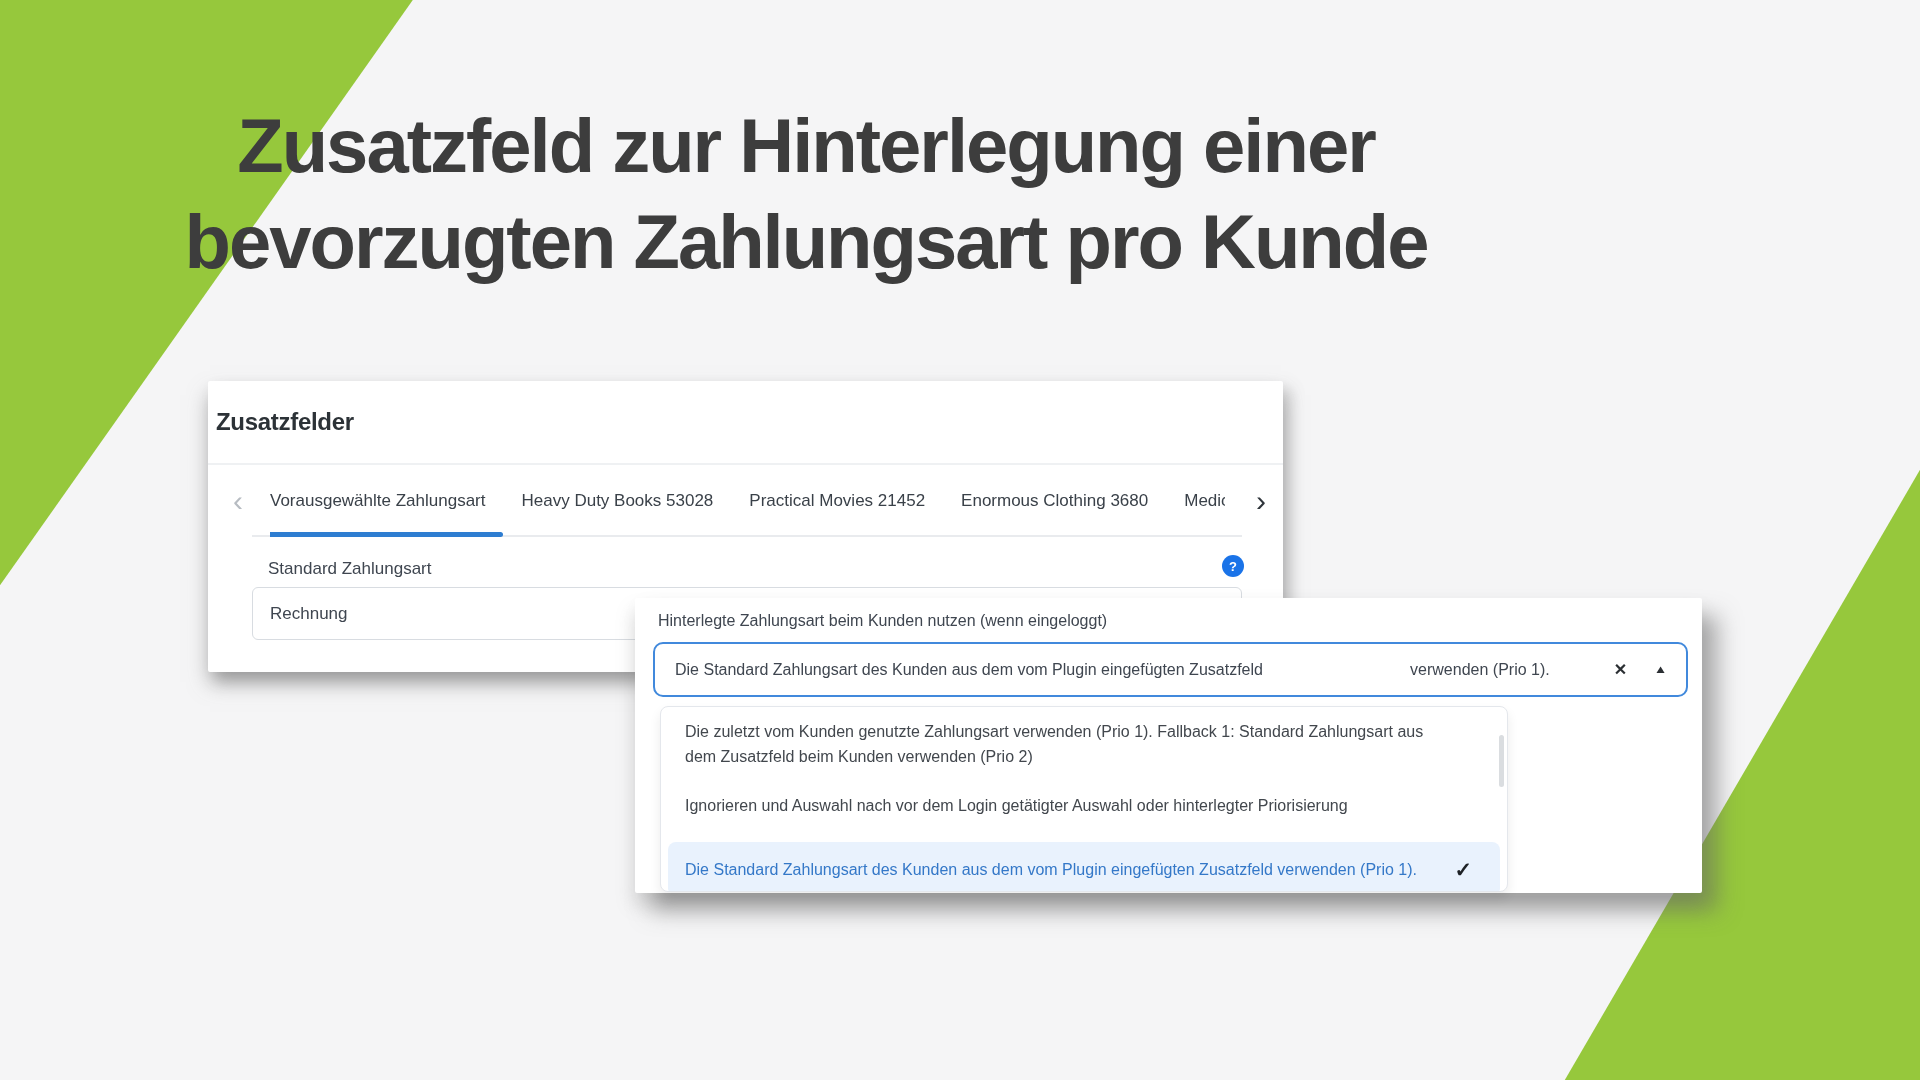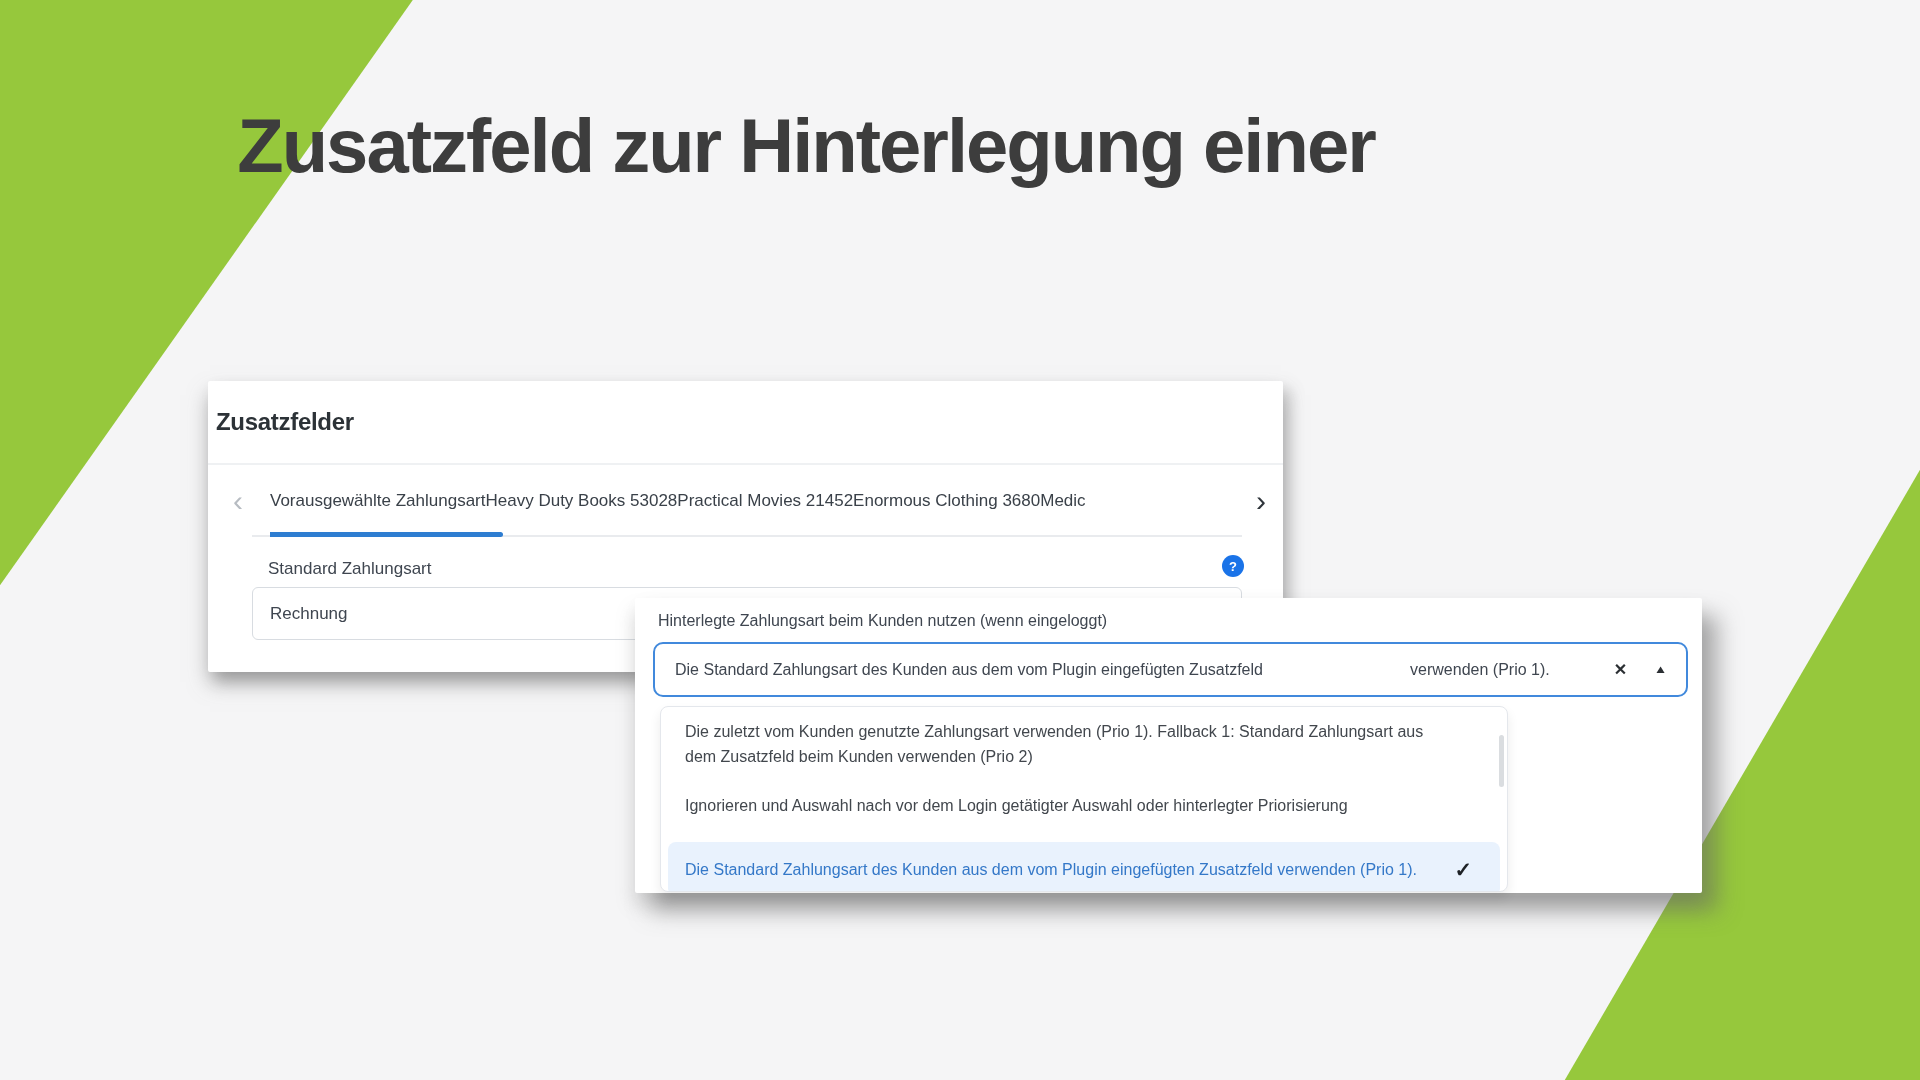--- a/index.html
+++ b/index.html
@@ -32,21 +32,21 @@
         box-shadow:0 12px 20px -2px rgba(100,100,100,.55),8px 8px 14px rgba(125,125,125,.28);}
   .card-header{position:absolute;left:0;top:0;right:0;height:84px;border-bottom:2px solid #eff1f3;
                display:flex;align-items:center;padding-left:8px;}
   .card-heading{font-size:24px;font-weight:700;color:#2c3237;letter-spacing:-.3px;}
 
   .tabs-bar{position:absolute;left:0;top:84px;right:0;height:72px;}
   .tabs-baseline{position:absolute;left:44px;width:990px;bottom:0;height:2px;background:#e9ebee;}
   .tab-chevron{position:absolute;top:0;height:100%;display:flex;align-items:center;font-size:30px;line-height:1;}
   .tab-chevron.left{left:25px;color:#b7bcc2;}
   .tab-chevron.right{right:17px;color:#2f353b;}
-  .tabs{position:absolute;left:62px;right:58px;top:0;bottom:0;display:flex;align-items:center;
+  .tabs{position:absolute;left:62px;right:58px;top:0;bottom:0;display:flex;gap:36px;align-items:center;
         overflow:hidden;white-space:nowrap;}
   .tab{position:relative;font-size:17px;color:#3a4149;height:100%;display:flex;align-items:center;flex:0 0 auto;cursor:pointer;}
   .tab--active::after{content:"";position:absolute;left:-18px;right:-18px;bottom:0;height:5px;border-radius:3px;
                       background:var(--accent-blue);}
 
   .field-label{position:absolute;left:44px;top:174px;font-size:17px;line-height:28px;color:var(--text-dark);margin-left:16px;}
   .info-icon{position:absolute;left:1014px;top:174px;width:22px;height:22px;border-radius:50%;
              background:var(--info-blue);color:#fff;font-size:13px;font-weight:700;
              display:flex;align-items:center;justify-content:center;}
   .text-input{position:absolute;left:44px;top:206px;width:990px;height:53px;border:1px solid #d8dce1;border-radius:6px;
@@ -81,20 +81,21 @@
 </head>
 <body>
 
 <div class="stage">
 
   <div class="tri tl"></div>
   <div class="tri br"></div>
 
   <div class="title">
     <div>Zusatzfeld zur Hinterlegung einer</div>
+    <div>bevorzugten Zahlungsart pro Kunde</div>
   </div>
 
   <div class="card">
     <div class="card-header">
       <span class="card-heading">Zusatzfelder</span>
     </div>
 
     <div class="tabs-bar">
       <div class="tabs-baseline"></div>
       <span class="tab-chevron left">‹</span>

